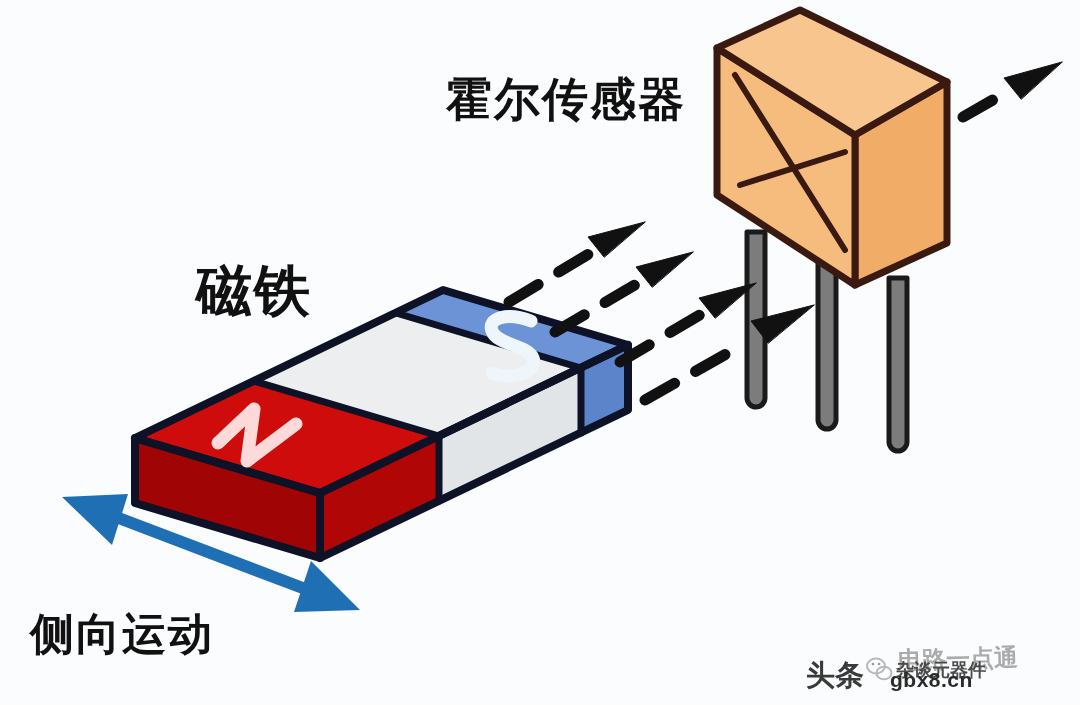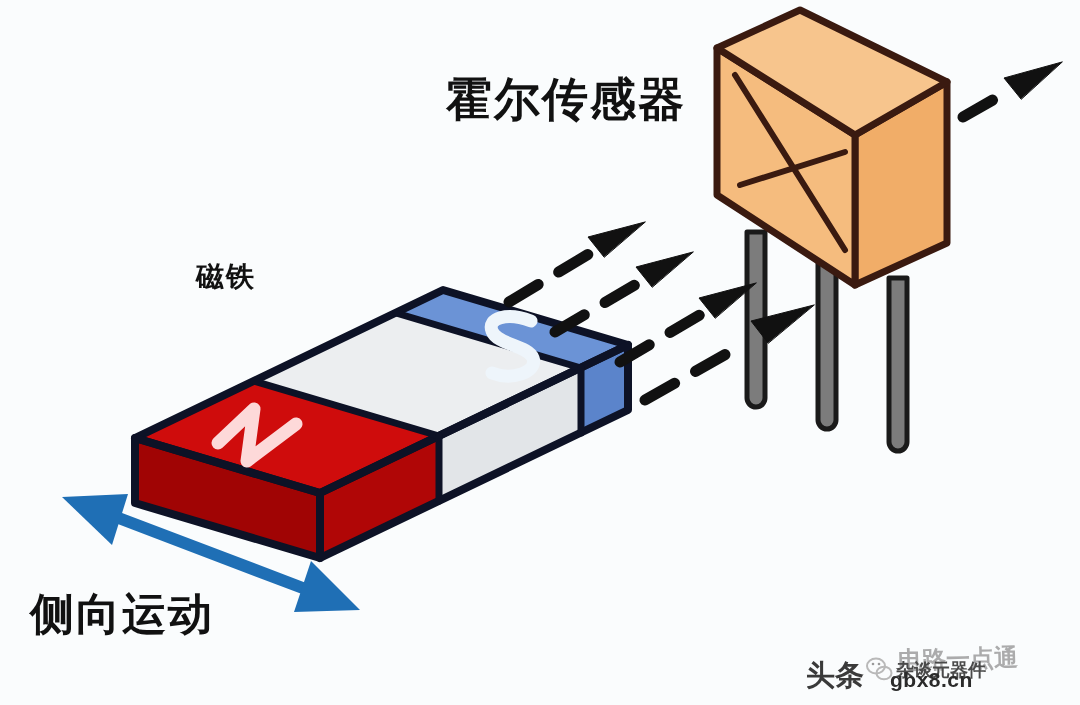--- a/index.html
+++ b/index.html
@@ -31,25 +31,25 @@
     user-select: none;
   }
   #label-sensor {
     left: 446px;
     top: 76px;
     font-size: 46px;
   }
   #label-magnet {
     left: 196px;
     top: 263px;
-    font-size: 28px;
+    font-size: 56px;
   }
   #label-motion {
     left: 30px;
-    top: 592px;
+    top: 612px;
     font-size: 44px;
   }
   #watermark {
     position: absolute;
     left: 806px;
     top: 644px;
     width: 274px;
     height: 58px;
     user-select: none;
   }

